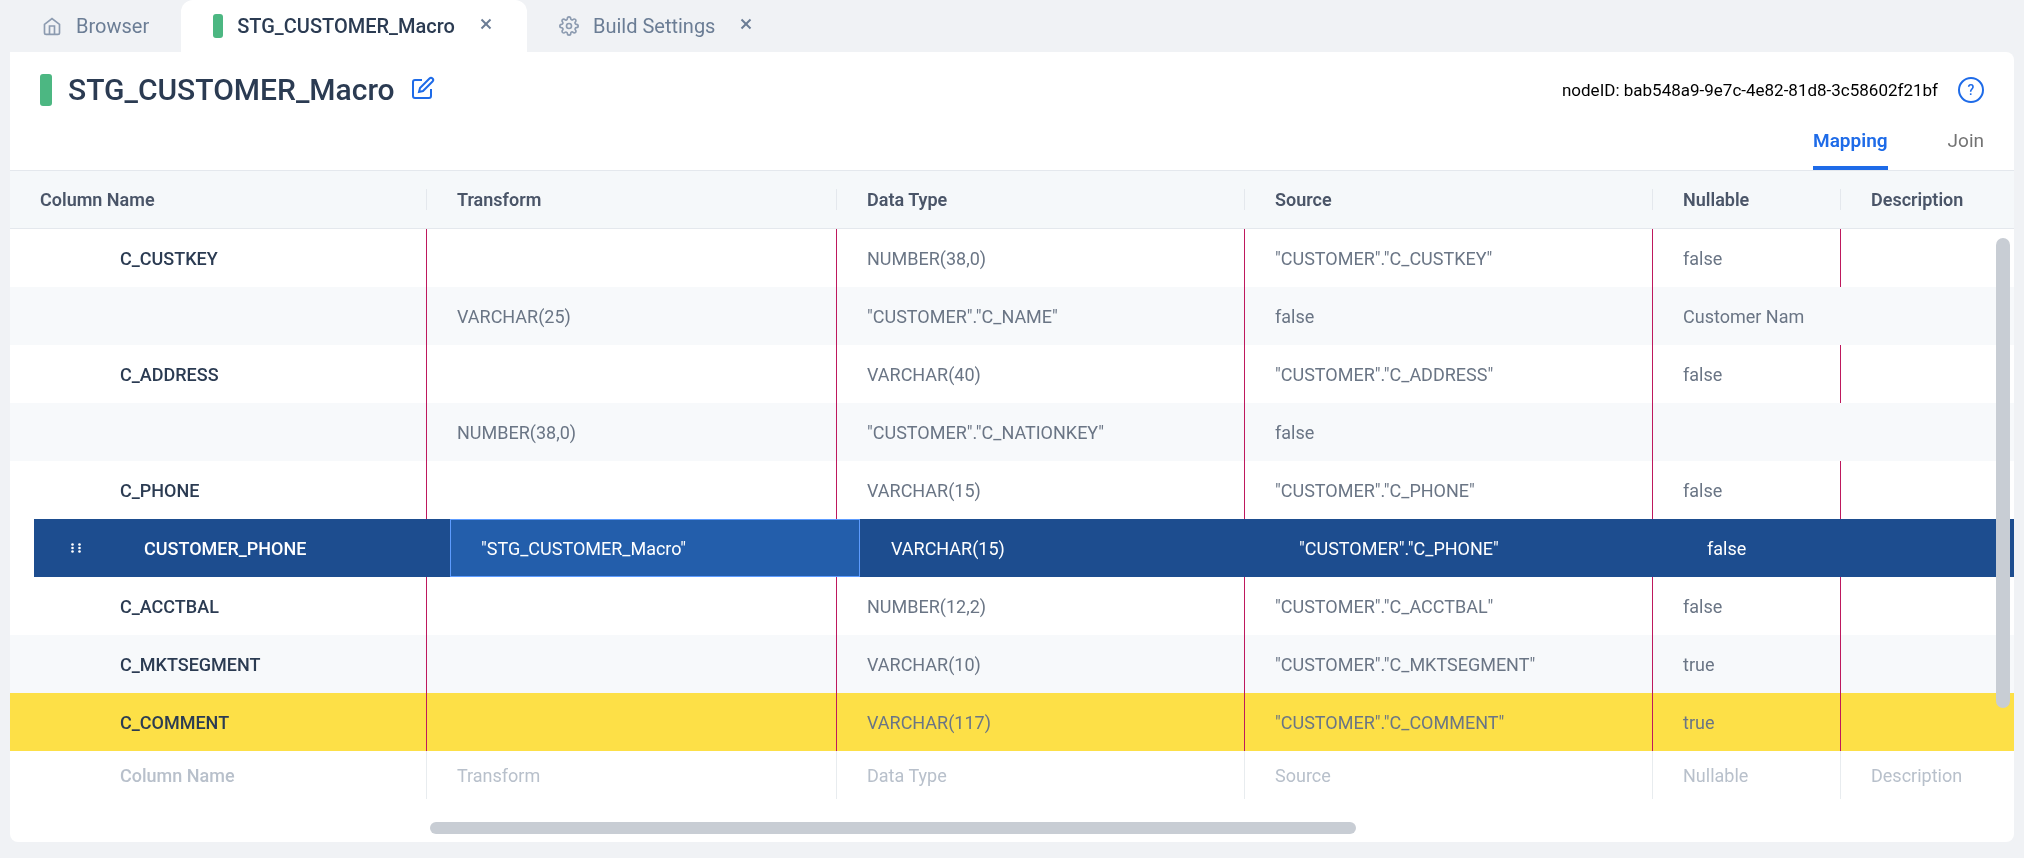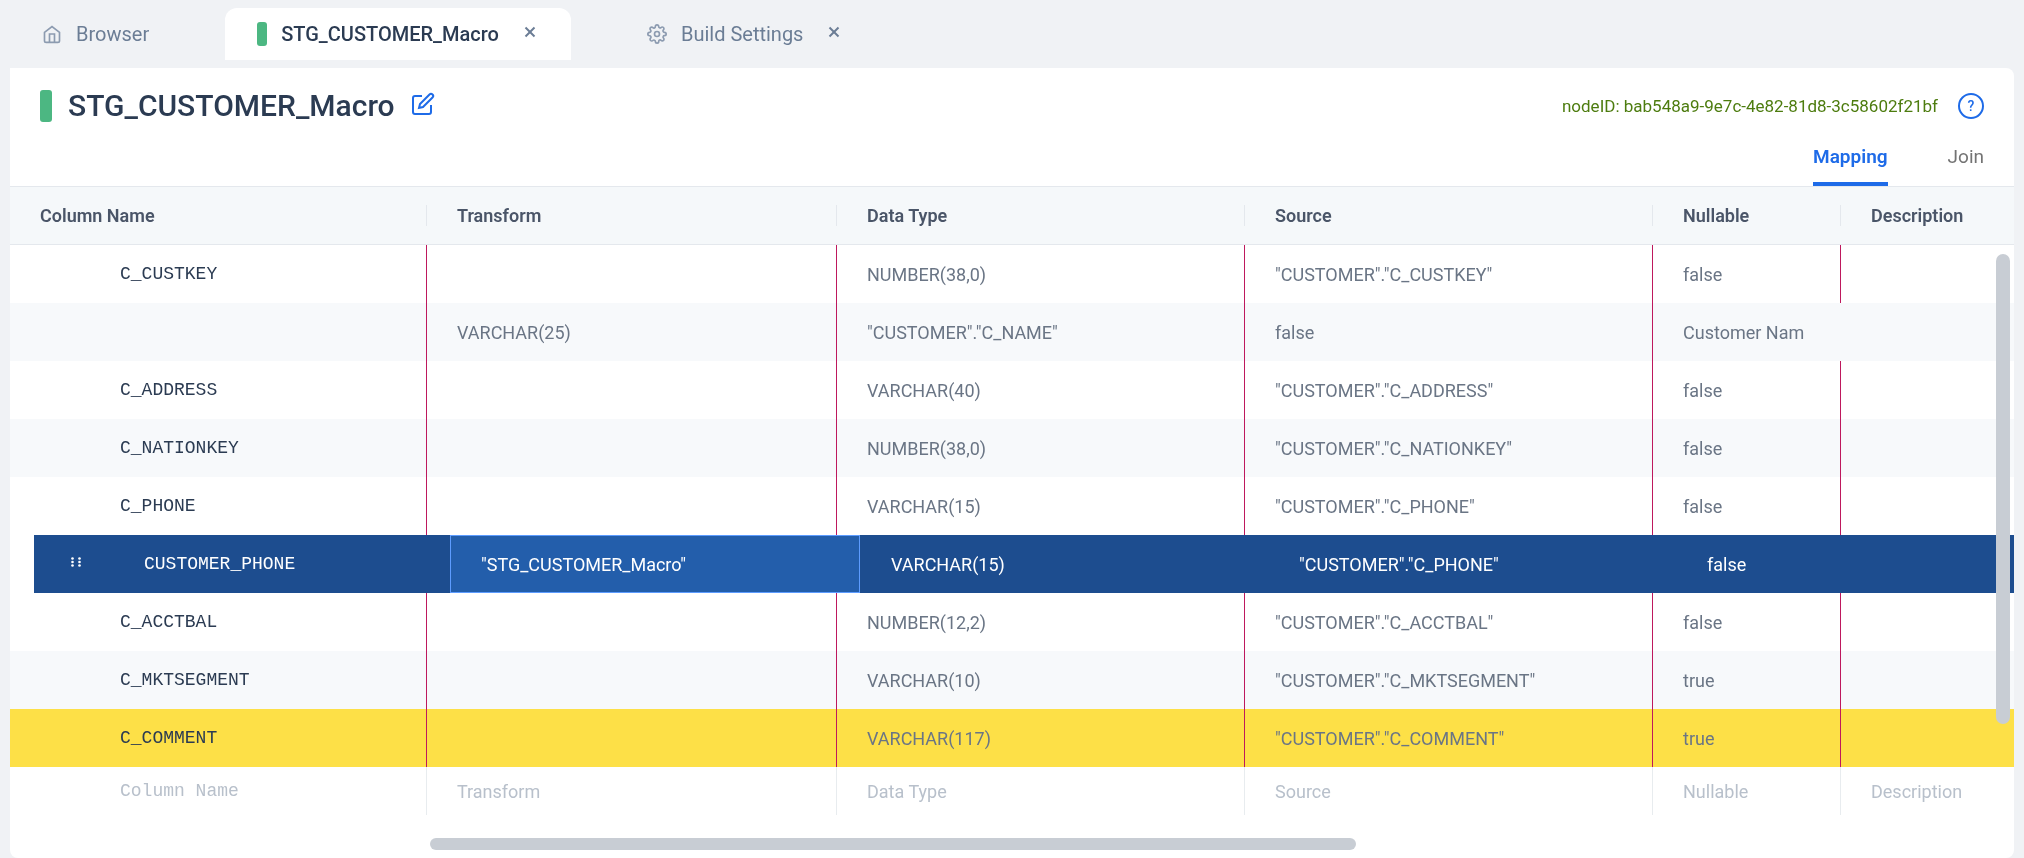--- a/index.html
+++ b/index.html
@@ -21,24 +21,23 @@
     .container {
       background: #f0f2f5;
       width: 100%;
       height: 100%;
       padding: 0;
     }
     
     .tabs-bar {
       display: flex;
       align-items: center;
-      height: 68px;
+      height: 52px;
       background: #f0f2f5;
       padding: 0 10px;
-      gap: 44px;
     }
     
     .tab {
       display: flex;
       align-items: center;
       gap: 14px;
       padding: 14px 32px;
       border-radius: 12px 12px 0 0;
       cursor: pointer;
       font-size: 20px;
@@ -106,21 +105,21 @@
       font-weight: 500;
       color: #2b3b52;
     }
     
     .edit-icon {
       color: #1e6be8;
       cursor: pointer;
     }
     
     .node-id {
-      color: #4d7c0f;
+      color: #000000;
       font-size: 17px;
       text-align: right;
     }
     
     .help-icon {
       width: 26px;
       height: 26px;
       border: 2px solid #1e6be8;
       border-radius: 50%;
       display: inline-flex;
@@ -196,21 +195,20 @@
       align-items: center;
       border-left: 1px solid #be185d;
       color: #6a7585;
     }
     
     .td:first-child {
       border-left: none;
       padding-left: 110px;
       color: #2b3b52;
       font-weight: 500;
-      font-family: Liberation Mono, monospace;
     }
     
     .table-row.selected {
       background: #1d4d8f;
       margin-left: 24px;
     }
     
     .table-row.selected .td {
       color: white;
       border-left-color: #1d4d8f;
@@ -381,21 +379,20 @@
   </div>
           <div class="table-row">
     <div class="td">C_ADDRESS</div>
     <div class="td "></div>
     <div class="td">VARCHAR(40)</div>
     <div class="td">"CUSTOMER"."C_ADDRESS"</div>
     <div class="td">false</div>
     <div class="td"></div>
   </div>
           <div class="table-row alt">
-    <div class="td">C_NATIONKEY</div>
     <div class="td "></div>
     <div class="td">NUMBER(38,0)</div>
     <div class="td">"CUSTOMER"."C_NATIONKEY"</div>
     <div class="td">false</div>
     <div class="td"></div>
   </div>
           <div class="table-row">
     <div class="td">C_PHONE</div>
     <div class="td "></div>
     <div class="td">VARCHAR(15)</div>

